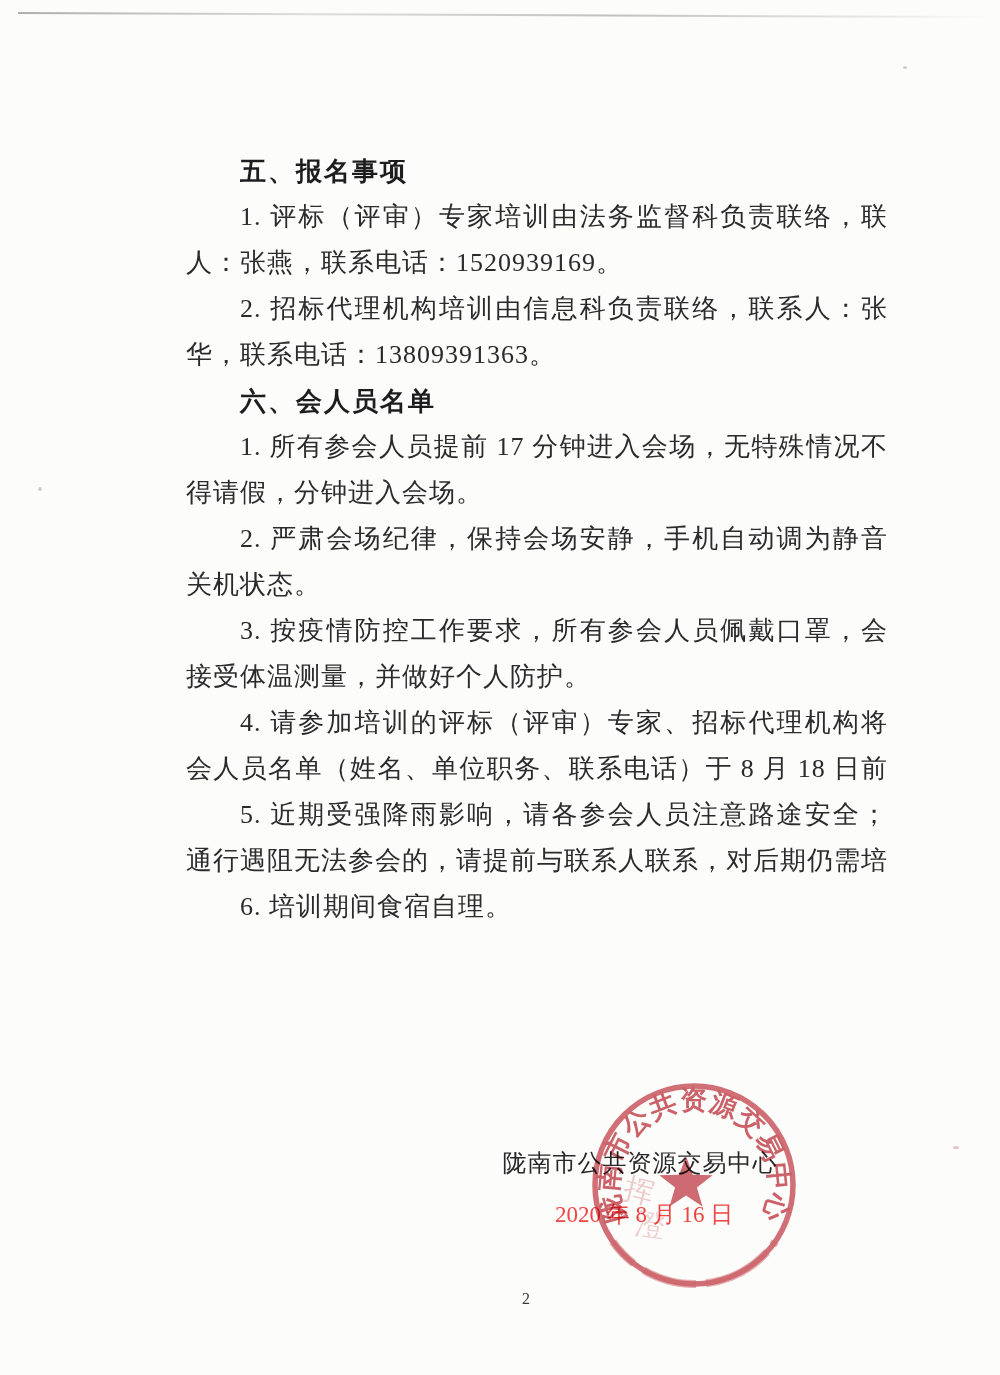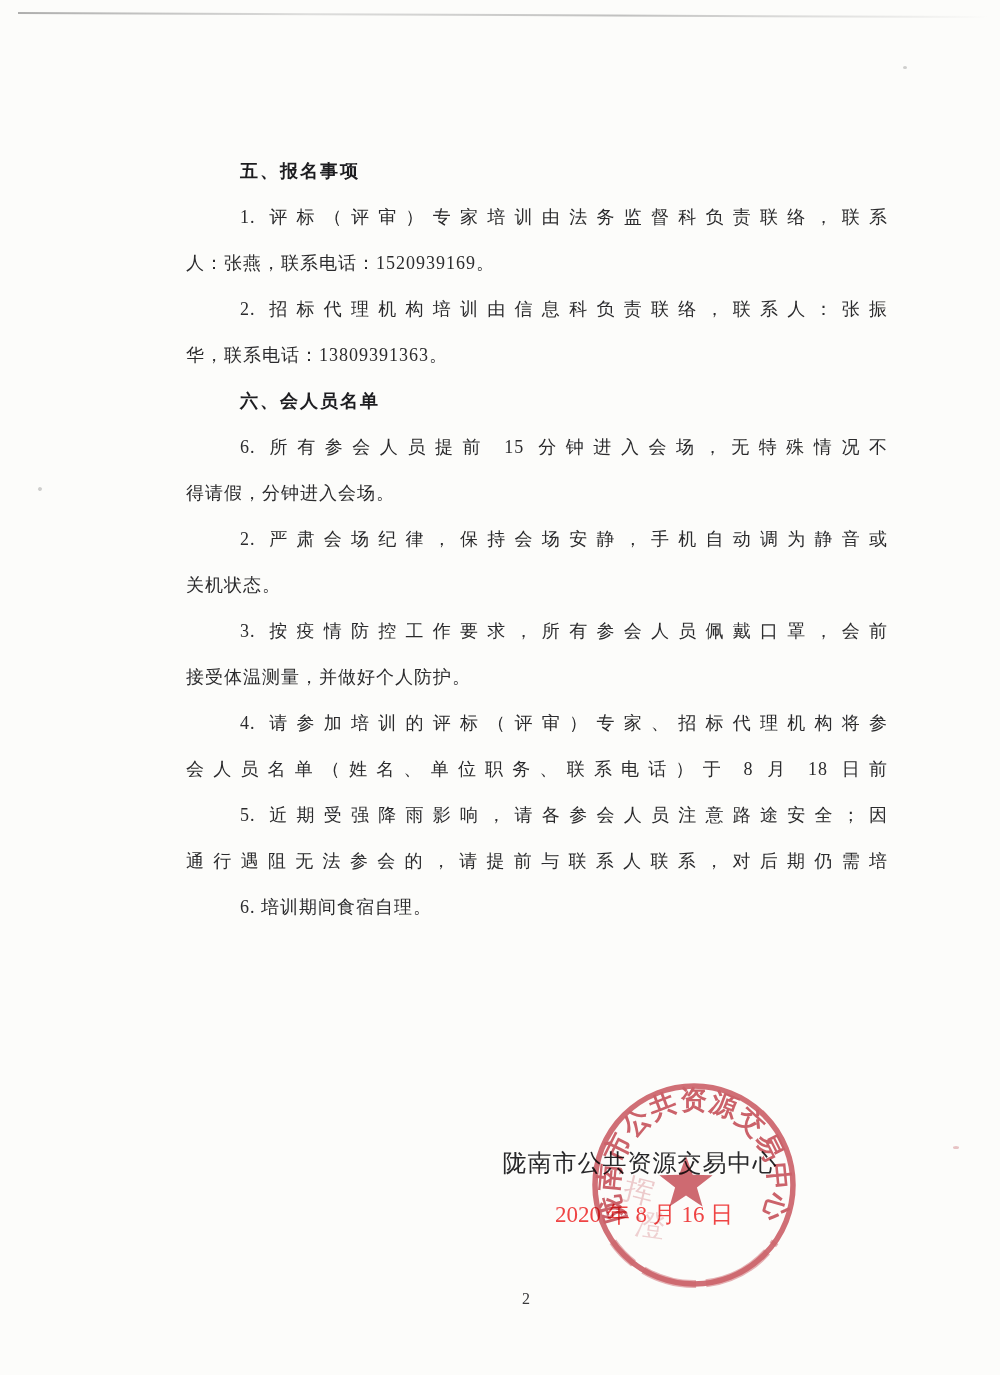--- a/index.html
+++ b/index.html
@@ -20,21 +20,21 @@
       rgba(120,120,120,.45) 62%, rgba(170,170,170,.22) 90%, rgba(170,170,170,0));
     transform:rotate(.25deg);
   }
   .speck { position:absolute; background:rgba(120,120,120,.35); border-radius:50%; }
   .speck.s1 { left:903px; top:66px;  width:4px; height:3px; }
   .speck.s2 { left:38px;  top:487px; width:4px; height:4px; transform:rotate(40deg); }
   .speck.s3 { left:953px; top:1146px; width:6px; height:3px; background:rgba(200,110,115,.4); }
 
   .column { position:absolute; left:186px; top:148px; width:702px; }
   .line {
-    height:46px; line-height:46px; font-size:18px;
+    height:46px; line-height:46px; font-size:26px;
     white-space:nowrap; overflow:hidden;
     letter-spacing:1px;
   }
   .line.first  { padding-left:54px; }
   .line.fill   { white-space:normal; text-align:justify; text-align-last:justify; }
   .line.spacer { height:46px; }
   .line.heading {
     font-family:"Liberation Sans","DejaVu Sans",sans-serif;
     font-weight:700; color:#1d1d20; letter-spacing:2px;
   }
@@ -71,21 +71,21 @@
   <div class="speck s2"></div>
   <div class="speck s3"></div>
 
   <div class="column">
       <div class="line heading first">五、报名事项</div>
       <div class="line first fill">1. 评标（评审）专家培训由法务监督科负责联络，联系</div>
       <div class="line">人：张燕，联系电话：1520939169。</div>
       <div class="line first fill">2. 招标代理机构培训由信息科负责联络，联系人：张振</div>
       <div class="line">华，联系电话：13809391363。</div>
       <div class="line heading first">六、会人员名单</div>
-      <div class="line first fill">6. 所有参会人员提前 15 分钟进入会场，无特殊情况不</div>
+      <div class="line first fill">1. 所有参会人员提前 17 分钟进入会场，无特殊情况不</div>
       <div class="line">得请假，分钟进入会场。</div>
       <div class="line first fill">2. 严肃会场纪律，保持会场安静，手机自动调为静音或</div>
       <div class="line">关机状态。</div>
       <div class="line first fill">3. 按疫情防控工作要求，所有参会人员佩戴口罩，会前</div>
       <div class="line">接受体温测量，并做好个人防护。</div>
       <div class="line first fill">4. 请参加培训的评标（评审）专家、招标代理机构将参</div>
       <div class="line fill">会人员名单（姓名、单位职务、联系电话）于 8 月 18 日前</div>
       <div class="line first fill">5. 近期受强降雨影响，请各参会人员注意路途安全；因</div>
       <div class="line fill">通行遇阻无法参会的，请提前与联系人联系，对后期仍需培</div>
       <div class="line first">6. 培训期间食宿自理。</div>

